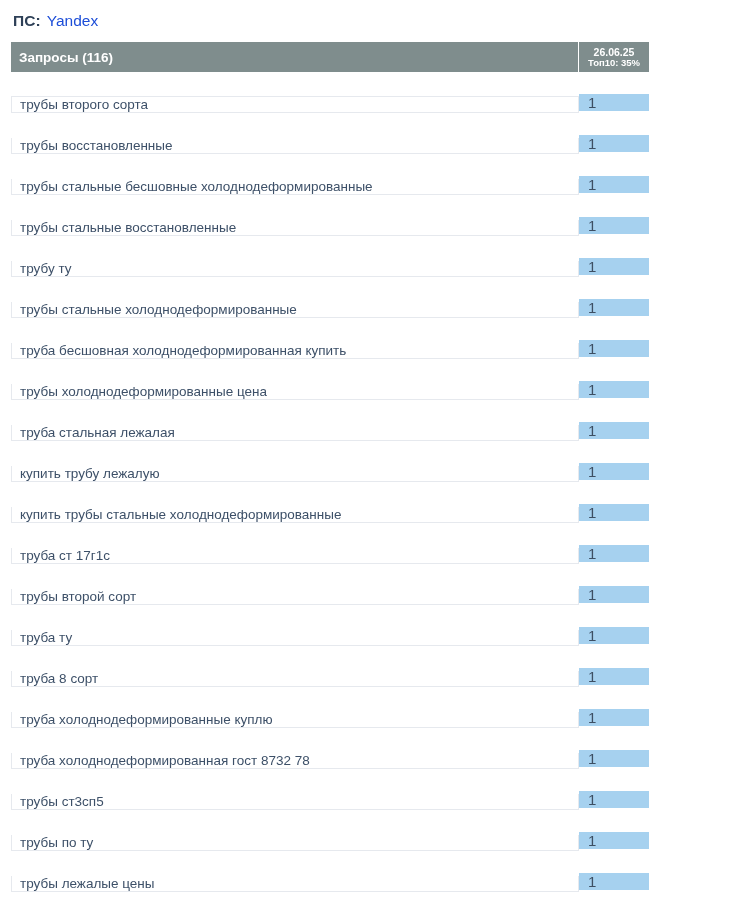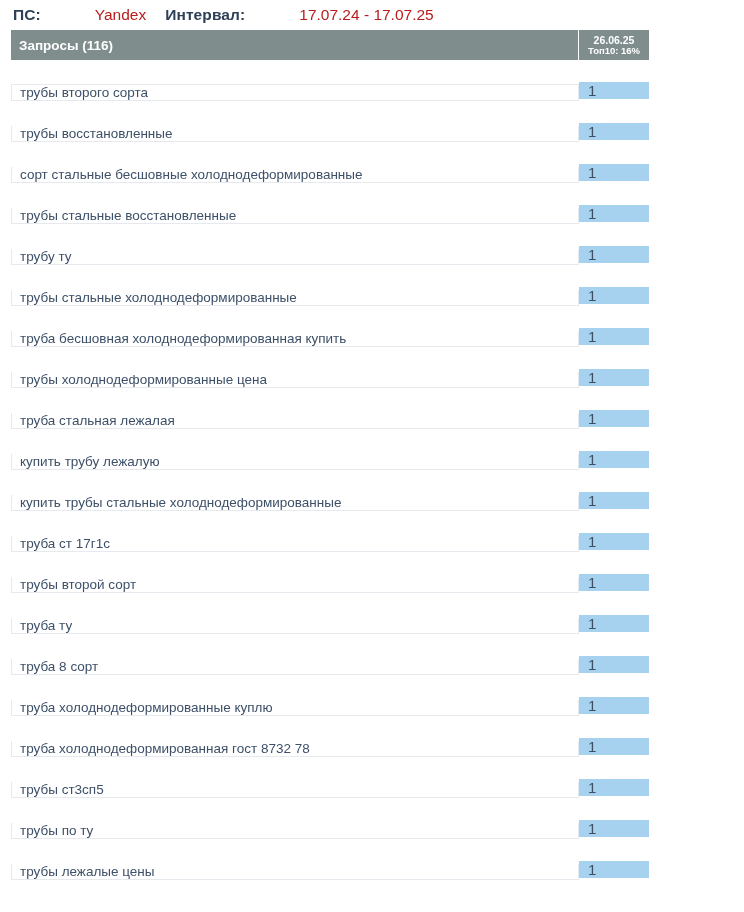--- a/index.html
+++ b/index.html
@@ -8,35 +8,35 @@
     padding: 0;
     width: 744px;
     height: 912px;
     background: #ffffff;
     font-family: "Liberation Sans", "DejaVu Sans", sans-serif;
     overflow: hidden;
   }
 
   
   .meta-bar {
-    height: 30px;
+    height: 42px;
     display: flex;
     align-items: center;
     padding-left: 13px;
     white-space: nowrap;
     font-size: 15.5px;
   }
   .meta-group { display: inline-flex; align-items: baseline; margin-right: 19px; }
   .meta-label {
     font-weight: bold;
     color: #2e4057;
     margin-right: 6px;
     letter-spacing: 0.1px;
   }
-  .meta-value { color: #b91c1c; margin-left: 48px; }
+  .meta-value { color: #1d4ed8; }
 
   
   .table-wrap {
     margin: 0 13px 0 11px;
     width: 638px;
   }
   .grid-head {
     display: flex;
     align-items: stretch;
     height: 30px;
@@ -102,47 +102,43 @@
   }
 </style>
 </head>
 <body>
 
 <div class="meta-bar">
   <span class="meta-group">
     <span class="meta-label">ПС:</span>
     <span class="meta-value">Yandex</span>
   </span>
-  <span class="meta-group">
-    <span class="meta-label">Интервал:</span>
-    <span class="meta-value">17.07.24 - 17.07.25</span>
-  </span>
 </div>
 
 <div class="table-wrap">
 
   <div class="grid-head">
     <div class="h-queries">Запросы (116)</div>
     <div class="h-period">
       <span class="h-date">26.06.25</span>
-      <span class="h-top">Топ10: 16%</span>
+      <span class="h-top">Топ10: 35%</span>
     </div>
   </div>
 
   <div class="grid-body" id="grid-body">
       <div class="grid-row">
         <div class="cell-query">трубы второго сорта</div>
         <div class="cell-value">1</div>
       </div>
       <div class="grid-row">
         <div class="cell-query">трубы восстановленные</div>
         <div class="cell-value">1</div>
       </div>
       <div class="grid-row">
-        <div class="cell-query">сорт стальные бесшовные холоднодеформированные</div>
+        <div class="cell-query">трубы стальные бесшовные холоднодеформированные</div>
         <div class="cell-value">1</div>
       </div>
       <div class="grid-row">
         <div class="cell-query">трубы стальные восстановленные</div>
         <div class="cell-value">1</div>
       </div>
       <div class="grid-row">
         <div class="cell-query">трубу ту</div>
         <div class="cell-value">1</div>
       </div>

